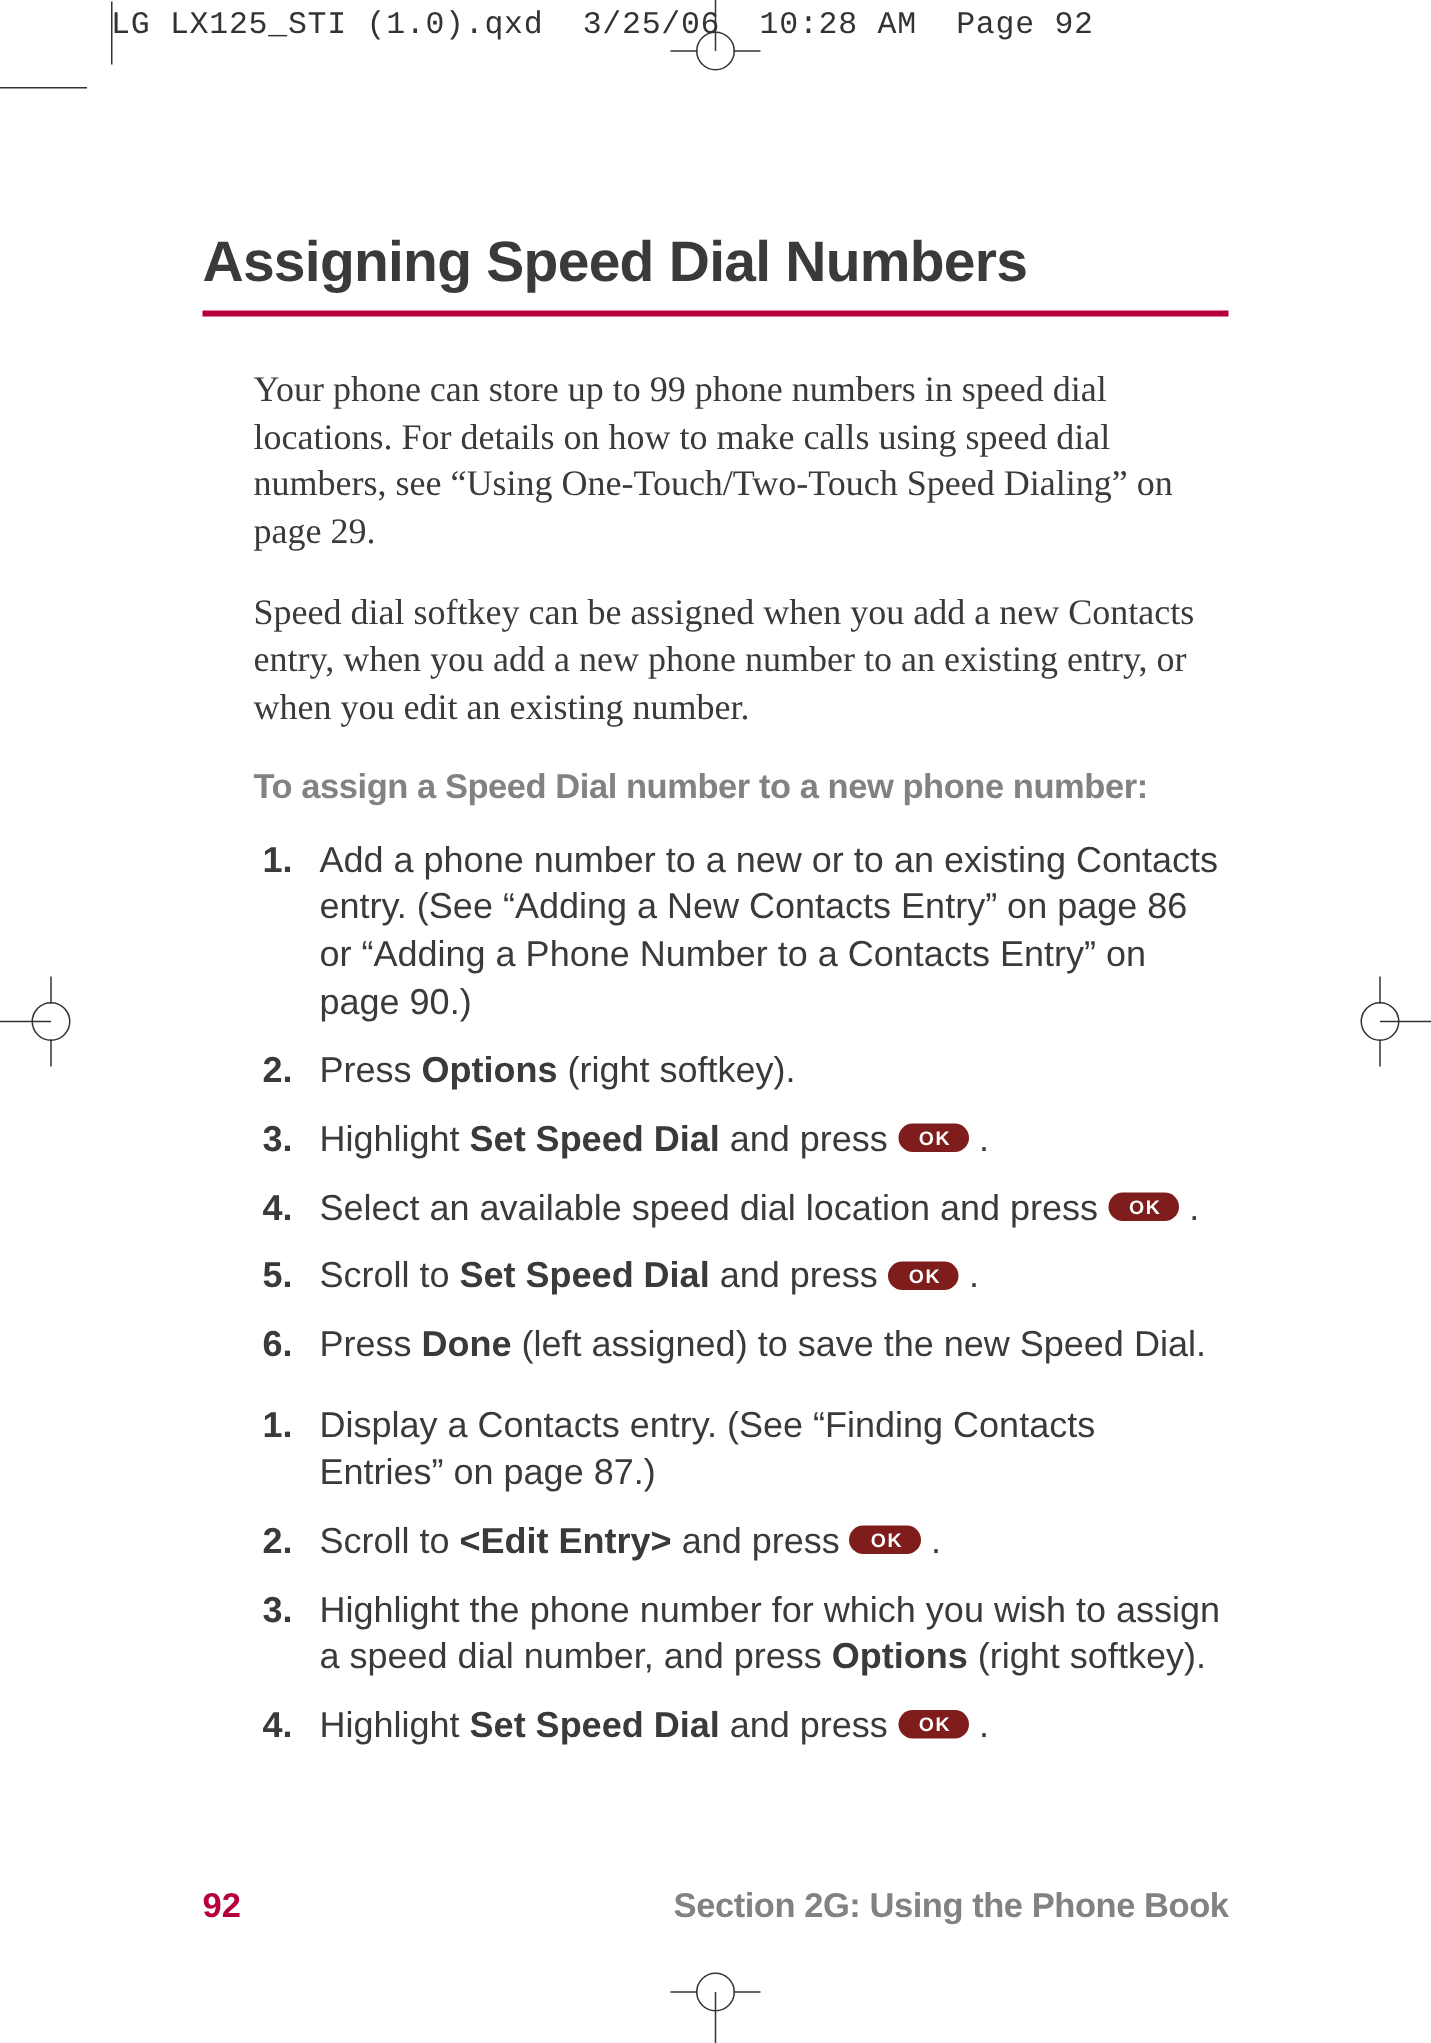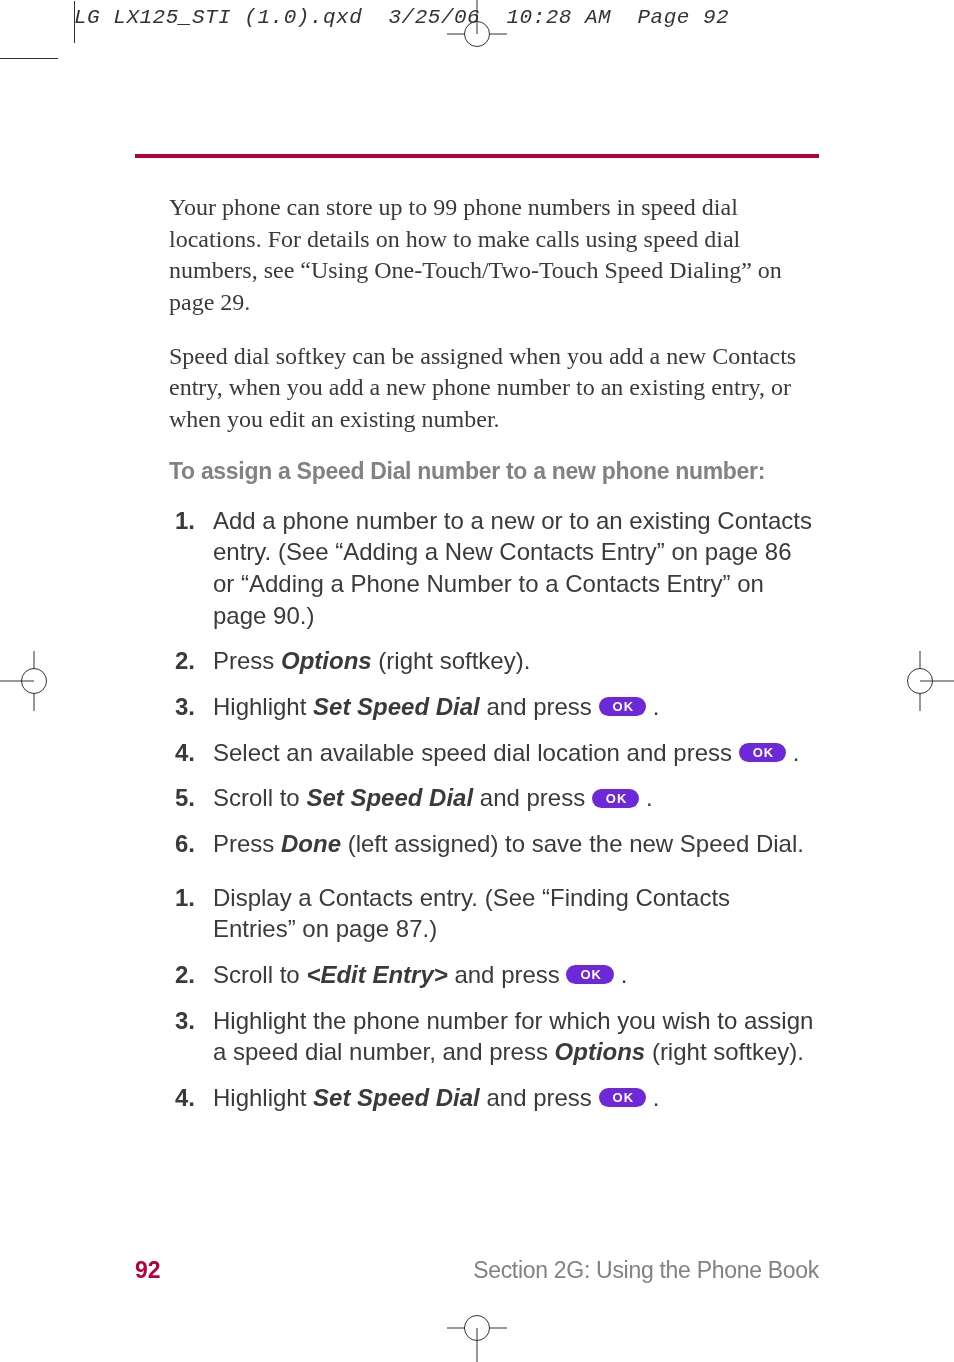--- a/index.html
+++ b/index.html
@@ -13,21 +13,20 @@
     position: relative;
   }
   .prepress-header {
     position: absolute;
     top: 6px;
     left: 74px;
     font-family: "Courier New", monospace;
     font-size: 21px;
     letter-spacing: 0.5px;
     color: #333;
-    font-style: italic;
   }
   .crop-top {
     position: absolute;
     top: 0; left: 50%;
     transform: translateX(-50%);
     width: 60px; height: 60px;
   }
   .crop-top-v { position:absolute; left:50%; top:0; width:1px; height:34px; background:#333; transform:translateX(-50%);}
   .crop-top-c { position:absolute; left:50%; top:34px; width:26px; height:26px; border:1px solid #333; border-radius:50%; transform:translate(-50%,-50%);}
   .crop-top-h1 { position:absolute; top:34px; left:0; width:18px; height:1px; background:#333; transform:translateY(-50%);}
@@ -116,25 +115,25 @@
     color: #3a3a3a;
   }
   .num {
     width: 44px;
     flex: 0 0 44px;
     font-weight: 700;
     text-align: right;
     padding-right: 18px;
   }
   .step-body { flex: 1; }
-  .b { font-weight: 700; font-style: italic; }
+  .b { font-weight: 700; }
   .ok-btn {
     display: inline-block;
     vertical-align: middle;
-    background: #6d28d9;
+    background: #7f1d1d;
     color: #fff;
     font-size: 13px;
     font-weight: 700;
     padding: 3px 12px 3px 14px;
     border-radius: 12px;
     letter-spacing: 1px;
     line-height: 1;
     position: relative;
     top: -2px;
   }
@@ -147,21 +146,21 @@
     justify-content: space-between;
     align-items: baseline;
   }
   .page-num {
     font-size: 23px;
     font-weight: 700;
     color: #b5003c;
   }
   .section-label {
     font-size: 23px;
-    font-weight: 400;
+    font-weight: 700;
     color: #828282;
     letter-spacing: -0.3px;
   }
 </style>
 </head>
 <body>
 
 <div class="prepress-header">
   <span>LG LX125_STI (1.0).qxd</span>&nbsp;&nbsp;<span>3/25/06</span>&nbsp;&nbsp;<span>10:28 AM</span>&nbsp;&nbsp;<span>Page 92</span>
 </div>
@@ -188,20 +187,21 @@
     <div class="crop-l-v2"></div>
 </div>
 <div class="crop-right">
   <div class="crop-r-h"></div>
     <div class="crop-r-c"></div>
     <div class="crop-r-v1"></div>
     <div class="crop-r-v2"></div>
 </div>
 
 <div class="page">
+  <h1 class="heading">Assigning Speed Dial Numbers</h1>
   <div class="rule"></div>
 
   <p class="para">Your phone can store up to 99 phone numbers in speed dial locations. For details on how to make calls using speed dial numbers, see “Using One-Touch/Two-Touch Speed Dialing” on page 29.</p>
   <p class="para">Speed dial softkey can be assigned when you add a new Contacts entry, when you add a new phone number to an existing entry, or when you edit an existing number.</p>
 
   <p class="subhead">To assign a Speed Dial number to a new phone number:</p>
 
   <ol class="steps">
     <li>
       <span class="num">1.</span>

